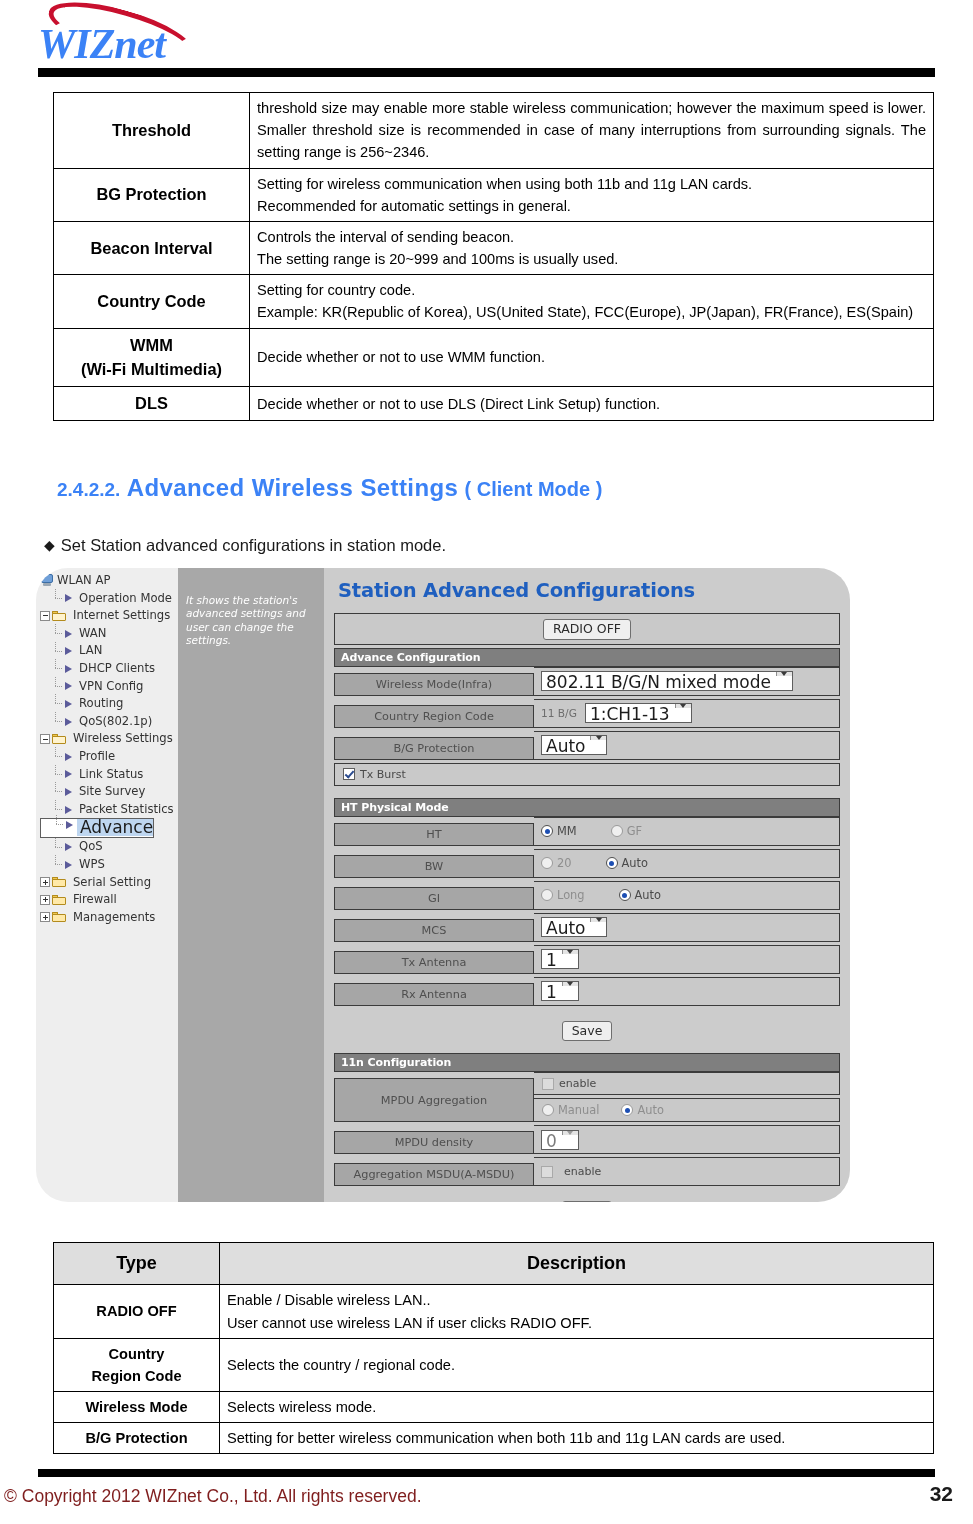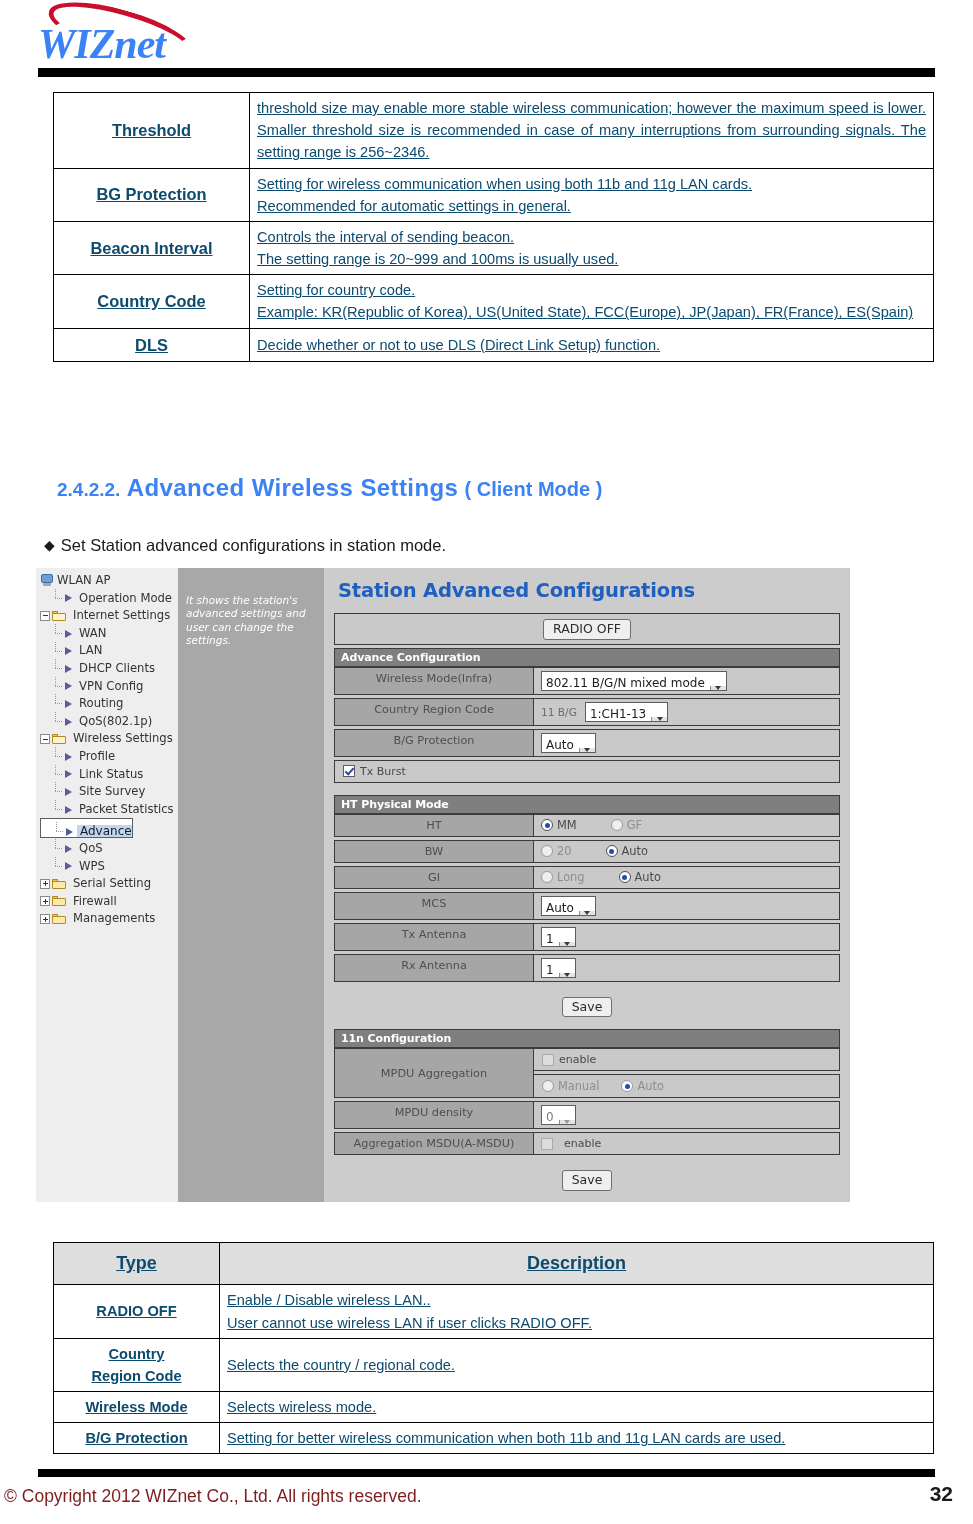--- a/index.html
+++ b/index.html
@@ -61,22 +61,21 @@
     position: absolute;
     border-collapse: collapse;
     table-layout: fixed;
   }
   .doc-table td, .doc-table th {
     border: 1.3px solid #000;
     padding: 4px 7px;
     vertical-align: middle;
     font-size: 14.6px;
     line-height: 1.52;
-    color: #0c4a6e;
-    text-decoration: underline;
+    color: #000000;
   }
   .doc-table .k {
     text-align: center;
     font-weight: bold;
     font-size: 16.4px;
   }
   .doc-table .v {
     text-align: justify;
     text-justify: inter-word;
   }
@@ -119,20 +118,21 @@
   .shot {
     position: absolute;
     left: 36px;
     top: 568px;
     width: 814px;
     height: 634px;
     background: #ffffff;
     font-family: "DejaVu Sans", "Liberation Sans", sans-serif;
     overflow: hidden;
     display: flex;
+    border-radius: 32px;
   }
   .shot-left {
     width: 142px;
     flex: 0 0 142px;
     background: #eeeeee;
     padding: 4px 0 0 4px;
     box-sizing: border-box;
   }
   .shot-mid {
     width: 146px;
@@ -252,20 +252,21 @@
   .cell-lbl {
     width: 200px;
     flex: 0 0 200px;
     background: #a6a6a6;
     border: 1.5px solid #3b3b3b;
     text-align: center;
     font-size: 11.3px;
     color: #4f4f4f;
     padding: 4px 0;
     box-sizing: border-box;
+    margin-top: 6px;
   }
   .cell-val {
     flex: 1 1 auto;
     background: #c9c9c9;
     border: 1.5px solid #3b3b3b;
     border-left: none;
     padding: 3px 0 3px 7px;
     box-sizing: border-box;
     display: flex;
     align-items: center;
@@ -298,25 +299,25 @@
     border: 1.4px solid #6e6e6e;
     border-radius: 3px;
     font-size: 12.5px;
     color: #2b2b2b;
     padding: 1px 9px 2px 9px;
     line-height: 1.25;
     font-family: "DejaVu Sans","Liberation Sans",sans-serif;
   }
   .sel {
     display: inline-flex;
-    align-items: flex-end;
+    align-items: flex-start;
     background: #ffffff;
     border: 1.4px solid #5e5e5e;
     height: 18px;
-    font-size: 12px;
+    font-size: 17px;
     color: #1c1c1c;
   }
   .sel .txt { padding: 0 5px 0 4px; display: flex; align-items: center; white-space: nowrap; }
   .sel .arw {
     width: 15px;
     background: #e4e4e4;
     border-left: 1.4px solid #8d8d8d;
     display: flex; align-items: center; justify-content: center;
   }
   .sel .arw::after {
@@ -446,20 +447,29 @@
       <td class="v">
         <p>Controls the interval of sending beacon.</p>
         <p>The setting range is 20~999 and 100ms is usually used.</p>
       </td>
     </tr>
     <tr>
       <td class="k">Country Code</td>
       <td class="v">
         <p>Setting for country code.</p>
         <p>Example: KR(Republic of Korea), US(United State), FCC(Europe), JP(Japan), FR(France), ES(Spain)</p>
+      </td>
+    </tr>
+    <tr>
+      <td class="k">
+        <div>WMM</div>
+        <div>(Wi-Fi Multimedia)</div>
+      </td>
+      <td class="v">
+        <p>Decide whether or not to use WMM function.</p>
       </td>
     </tr>
     <tr>
       <td class="k">DLS</td>
       <td class="v">
         <p>Decide whether or not to use DLS (Direct Link Setup) function.</p>
       </td>
     </tr>
   </tbody>
 </table>

